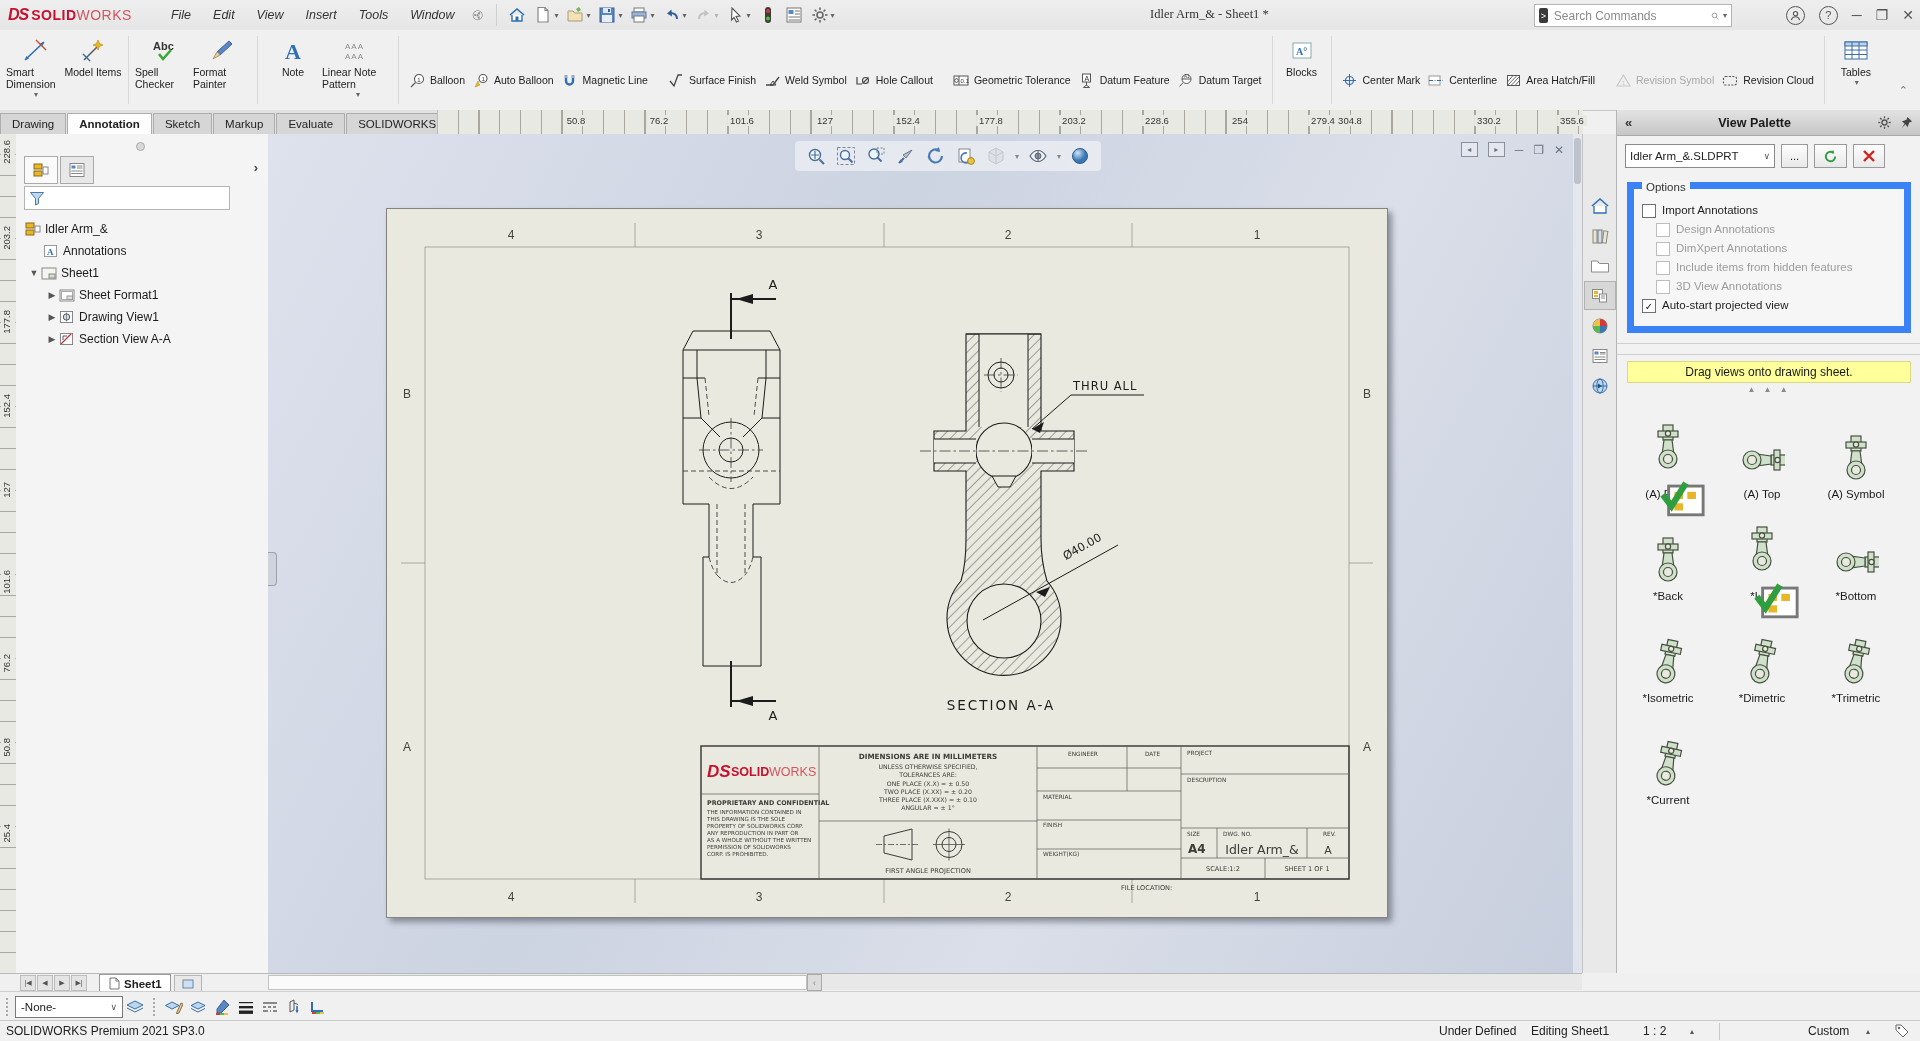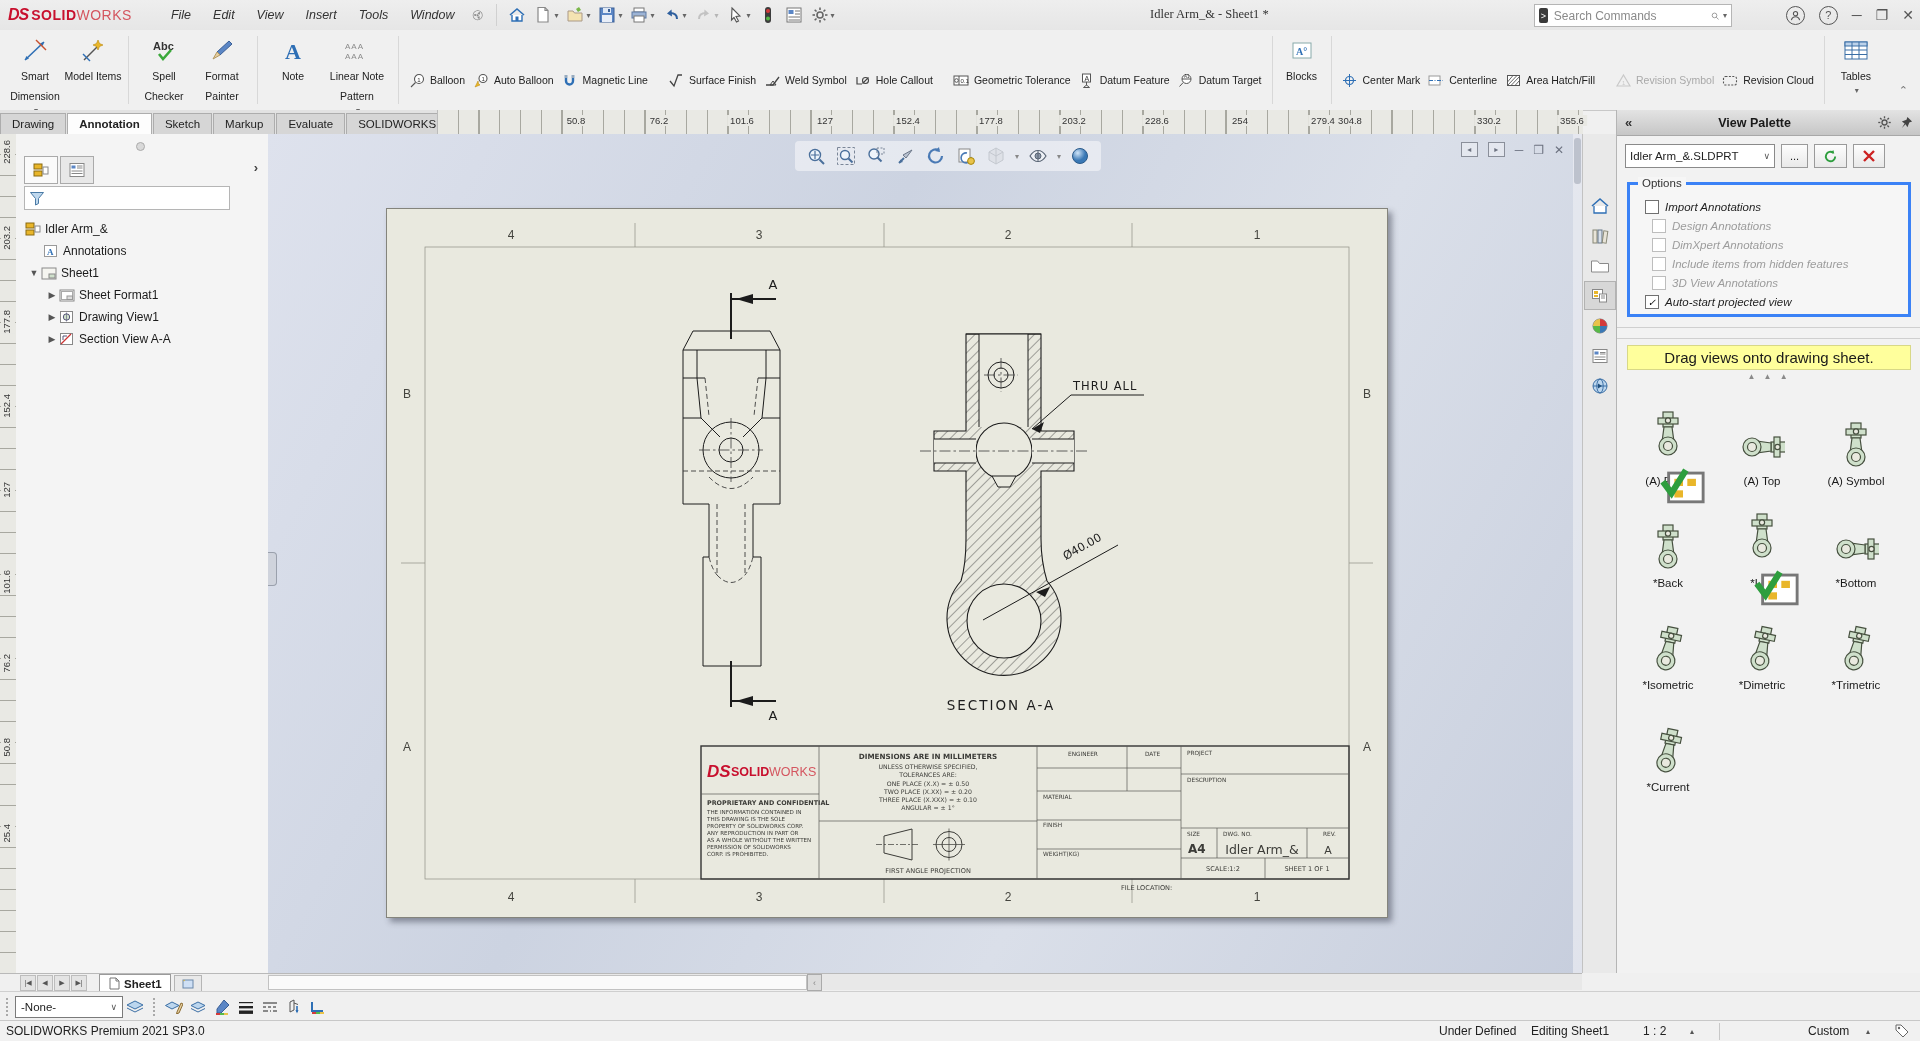--- a/index.html
+++ b/index.html
@@ -33,21 +33,21 @@
   .tb-ic{color:#555;font-size:14px;}
   .circ{width:17px;height:17px;border:1.4px solid #555;border-radius:50%;display:flex;align-items:center;justify-content:center;
         font-size:11px;color:#555;}
   
   .ribbon{position:absolute;left:0;top:30px;width:1920px;height:80px;background:#f0f0f0;border-bottom:1px solid #c8c8c8;
           display:flex;align-items:stretch;}
   .rgroup{display:flex;align-items:flex-start;padding:4px 6px 0 6px;}
   .rsep{width:1px;background:#d8d8d8;margin:6px 0;}
   .bigbtn{display:flex;flex-direction:column;align-items:center;width:58px;padding-top:2px;}
   .bigbtn .ric{height:30px;display:flex;align-items:center;justify-content:center;}
-  .bigbtn .rlab{font-size:10.5px;text-align:center;line-height:20px;color:#222;}
+  .bigbtn .rlab{font-size:10.5px;line-height:12px;color:#222;}
   .smallcol{display:flex;flex-direction:row;justify-content:flex-start;padding-top:3px;margin-top:32px;}
   .smallbtn{display:flex;align-items:center;gap:5px;height:22px;padding:0 4px;font-size:10.5px;color:#222;white-space:nowrap;}
   .smallbtn .sic{width:16px;height:16px;display:flex;align-items:center;justify-content:center;}
   .smallbtn.disabled{color:#a9a9a9;}
   .ribbon-collapse{position:absolute;right:12px;top:84px;color:#777;font-size:11px;}
   
   .tabstrip{position:absolute;left:0;top:110px;width:1582px;height:24px;background:#e2e2e2;border-bottom:1px solid #b9b9b9;
             display:flex;align-items:flex-end;}
   .ctab{padding:4px 11px 4px 11px;font-size:11.5px;background:#d6d6d6;border:1px solid #adadad;border-bottom:none;color:#222;
         margin-right:1px;white-space:nowrap;}
@@ -119,30 +119,30 @@
   .palette{position:absolute;left:1616px;top:-24px;width:304px;height:863px;background:#f2f2f2;border-left:1px solid #b5b5b5;}
   .pal-head{height:25px;background:linear-gradient(#e3e3e3,#c6c6c6);border-bottom:1px solid #a8a8a8;display:flex;
             align-items:center;padding:0 8px;}
   .pal-head .back{font-size:13px;color:#333;font-weight:bold;}
   .pal-head .ttl{flex:1;text-align:center;font-weight:bold;font-size:12.5px;color:#1a1a1a;}
   .pal-row{display:flex;align-items:center;gap:6px;padding:8px 8px 4px 8px;}
   .pal-select{width:140px;height:22px;border:1px solid #8a8a8a;background:#fff;display:flex;align-items:center;
               font-size:11.5px;padding:0 4px;justify-content:space-between;}
   .pal-btn{height:22px;border:1px solid #9a9a9a;background:linear-gradient(#fdfdfd,#e9e9e9);display:flex;align-items:center;
            justify-content:center;padding:0 8px;font-size:11px;}
-  .optbox{margin:10px 10px 0 10px;border:3px solid #3b82f6;position:relative;padding:10px 8px 0 8px;background:#f6f6f6;}
+  .optbox{margin:10px 10px 0 10px;border:7px solid #3b82f6;position:relative;padding:10px 8px 8px 8px;background:#f6f6f6;}
   .optbox .leg{position:absolute;left:8px;top:-8px;background:#f6f6f6;padding:0 4px;font-size:11.5px;color:#333;}
-  .chk{display:flex;align-items:center;gap:6px;margin:5px 7px;font-size:11.5px;color:#1e1e1e;font-style:italic;}
+  .chk{display:flex;gap:6px;margin:5px 0;font-size:11.5px;color:#1e1e1e;}
   .chk.sub{margin-left:14px;color:#9c9c9c;}
   .cb{width:12px;height:12px;border:1px solid #707070;background:#fff;display:flex;align-items:center;justify-content:center;
       font-size:10px;color:#111;flex:0 0 auto;}
   .chk.sub .cb{border-color:#bdbdbd;}
   .cb.on::after{content:"✓";}
   .pal-grip{height:10px;border-top:1px solid #cfcfcf;border-bottom:1px solid #cfcfcf;margin:10px 0 0 0;}
-  .hintbar{margin:6px 10px 0 10px;background:#ffff9c;border:1px solid #d8d887;text-align:center;font-size:15px;
+  .hintbar{margin:6px 10px 0 10px;background:#ffff9c;border:1px solid #d8d887;text-align:center;font-size:12px;
            padding:3px 0;color:#1a1a1a;}
   .dots{text-align:center;color:#8a8a8a;font-size:8px;letter-spacing:3px;margin-top:2px;}
   .vgrid{display:grid;grid-template-columns:94px 94px 94px;padding-left:4px;margin-top:6px;}
   .vcell{height:100px;display:flex;flex-direction:column;align-items:center;justify-content:flex-end;padding-bottom:2px;}
   .vcell svg{width:46px;height:52px;}
   .vcell .vlab{font-size:11.5px;color:#1a1a1a;margin-top:2px;}
   .vbadge{width:16px;height:13px;position:relative;margin:-2px 0 0 0;}
   svg.k-top .armv,svg.k-bottom .armv{transform:rotate(90deg);transform-origin:23px 26px;}
   svg.k-iso .armv{transform:rotate(12deg);transform-origin:23px 26px;}
   

